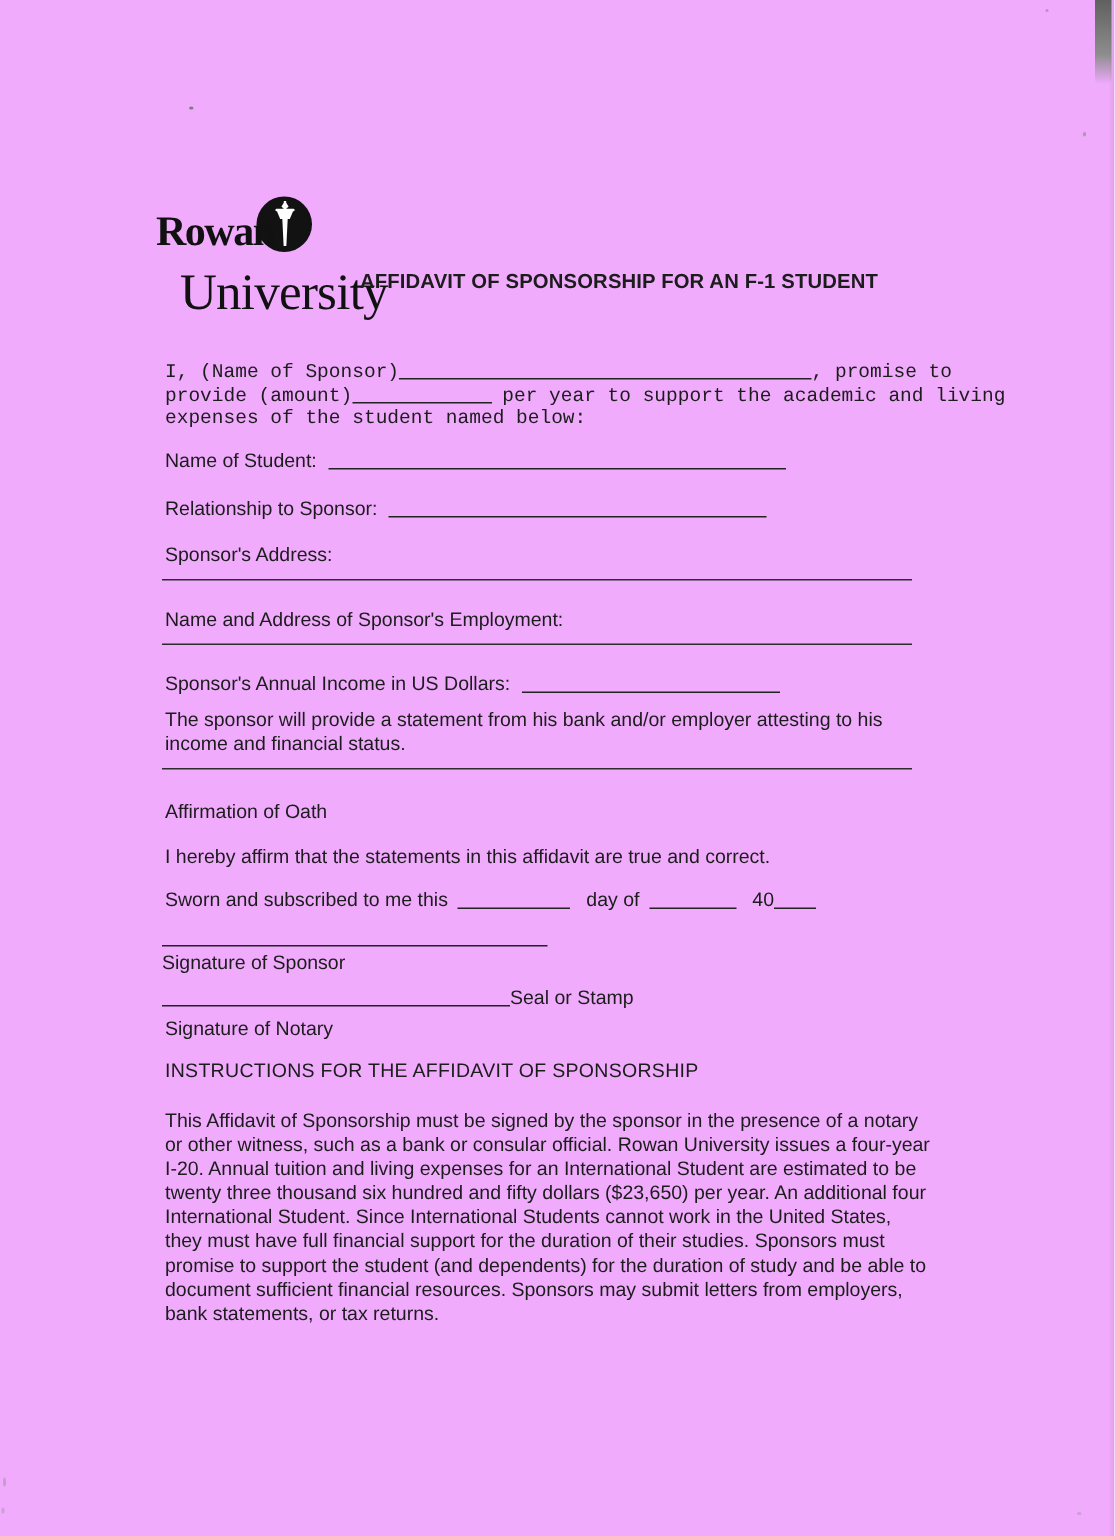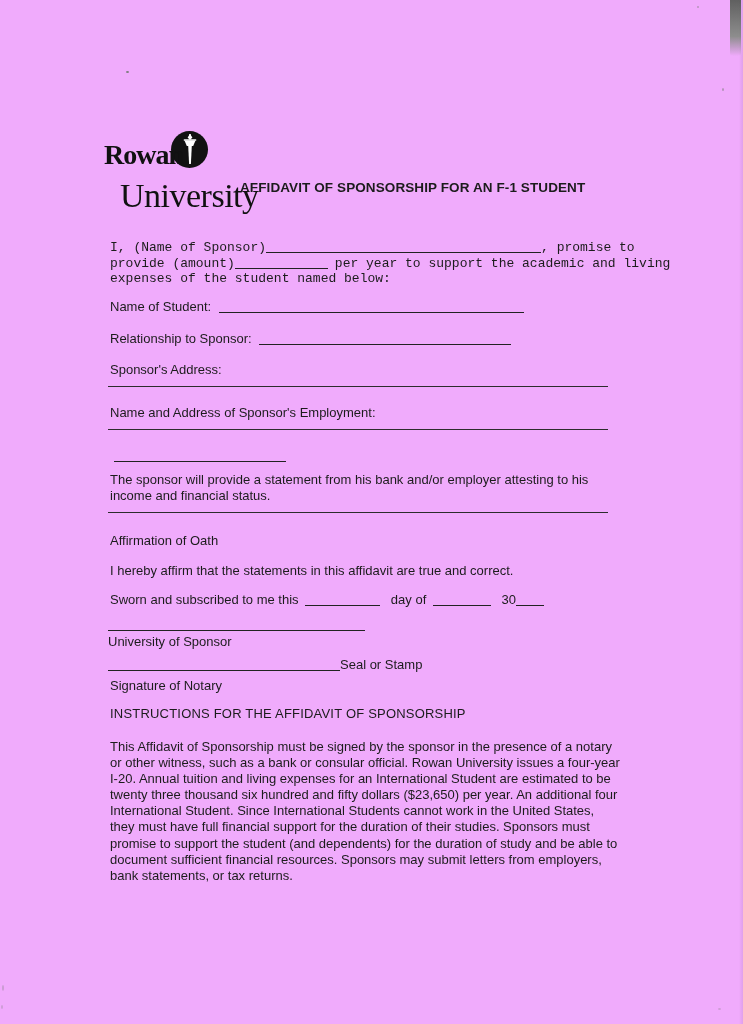--- a/index.html
+++ b/index.html
@@ -150,42 +150,43 @@
     <span>Sponsor's Address:</span>
   </div>
   <div class="rule" style="top:386px;"></div>
 
   <div class="abs line" style="top:405px;">
     <span>Name and Address of Sponsor's Employment:</span>
   </div>
   <div class="rule" style="top:429px;"></div>
 
   <div class="abs line" style="top:448px;">
+    <span>Sponsor's Annual Income in US Dollars:</span>
     <span class="blank b172" style="margin-left:4px;"></span>
   </div>
 
   <div class="abs" style="top:472px; line-height:16px;">
     <div class="line">The sponsor will provide a statement from his bank and/or employer attesting to his</div>
     <div class="line">income and financial status.</div>
   </div>
   <div class="rule" style="top:512px;"></div>
 
   <div class="abs line" style="top:533px;">Affirmation of Oath</div>
   <div class="abs line" style="top:563px;">I hereby affirm that the statements in this affidavit are true and correct.</div>
 
   <div class="abs line" style="top:592px;">
     <span>Sworn and subscribed to me this</span>
     <span class="blank b75" style="margin-left:3px;"></span>
     <span class="gap">day of</span>
     <span class="blank b58" style="margin-left:3px;"></span>
-    <span class="gap">30</span><span class="blank b28"></span>
+    <span class="gap">40</span><span class="blank b28"></span>
   </div>
 
   <div class="sig-line-sponsor">
-    <span>University of Sponsor</span>
+    <span>Signature of Sponsor</span>
   </div>
 
   <div class="notary-row">
     <span class="blank"></span><span>Seal or Stamp</span>
   </div>
   <div class="sig-label-notary line">Signature of Notary</div>
 
   <div class="instructions-heading line">INSTRUCTIONS FOR THE AFFIDAVIT OF SPONSORSHIP</div>
   <div class="instructions-body">
     <div>This Affidavit of Sponsorship must be signed by the sponsor in the presence of a notary</div>

